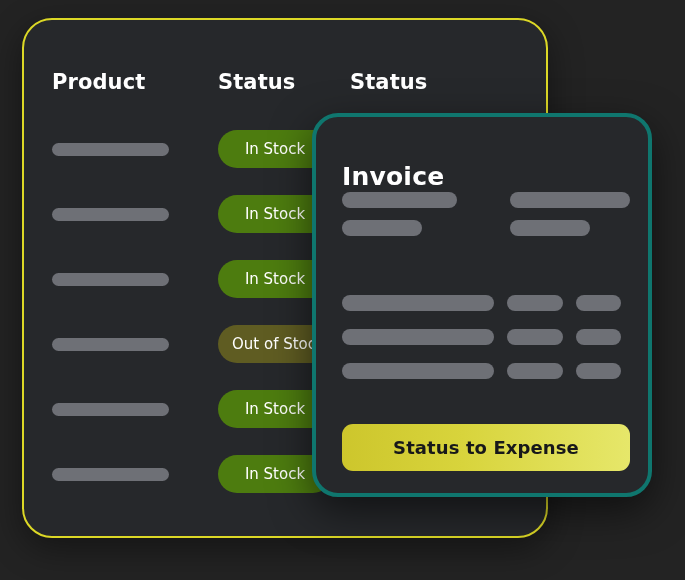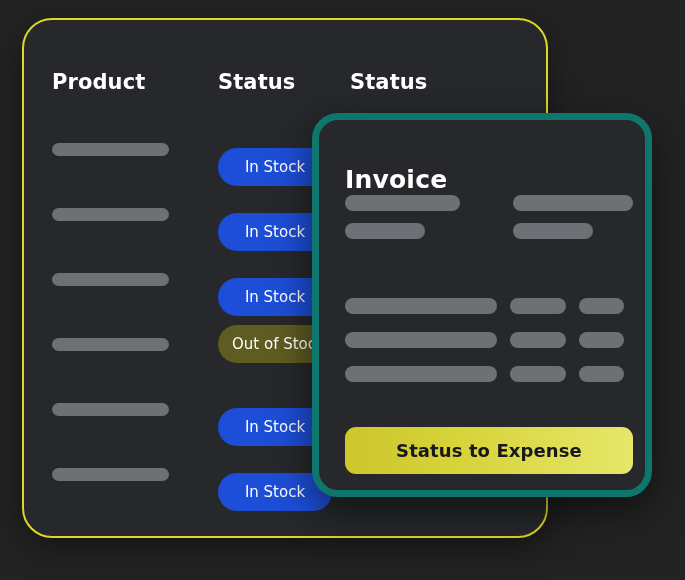--- a/index.html
+++ b/index.html
@@ -88,32 +88,32 @@
     line-height: 38px;
     border-radius: 19px;
     text-align: center;
     color: #ffffff;
     font-size: 15px;
     font-weight: 400;
     white-space: nowrap;
     padding: 0 14px;
     box-sizing: border-box;
   }
-  .badge.in { background: #1d4ed8; margin-top: 18px; }
+  .badge.in { background: #4d7c0f; }
   .badge.out { background: #5f5c22; }
 
   
   .invoice-card {
     position: absolute;
     left: 312px;
     top: 113px;
     width: 340px;
     height: 384px;
     background: #26282b;
-    border: 7px solid #0f766e;
+    border: 4px solid #0f766e;
     border-radius: 26px;
     box-sizing: border-box;
     overflow: hidden;
     box-shadow: 0 14px 40px rgba(0,0,0,0.55);
   }
   .invoice-title {
     position: absolute;
     left: 26px;
     top: 24px;
     color: #ffffff;

